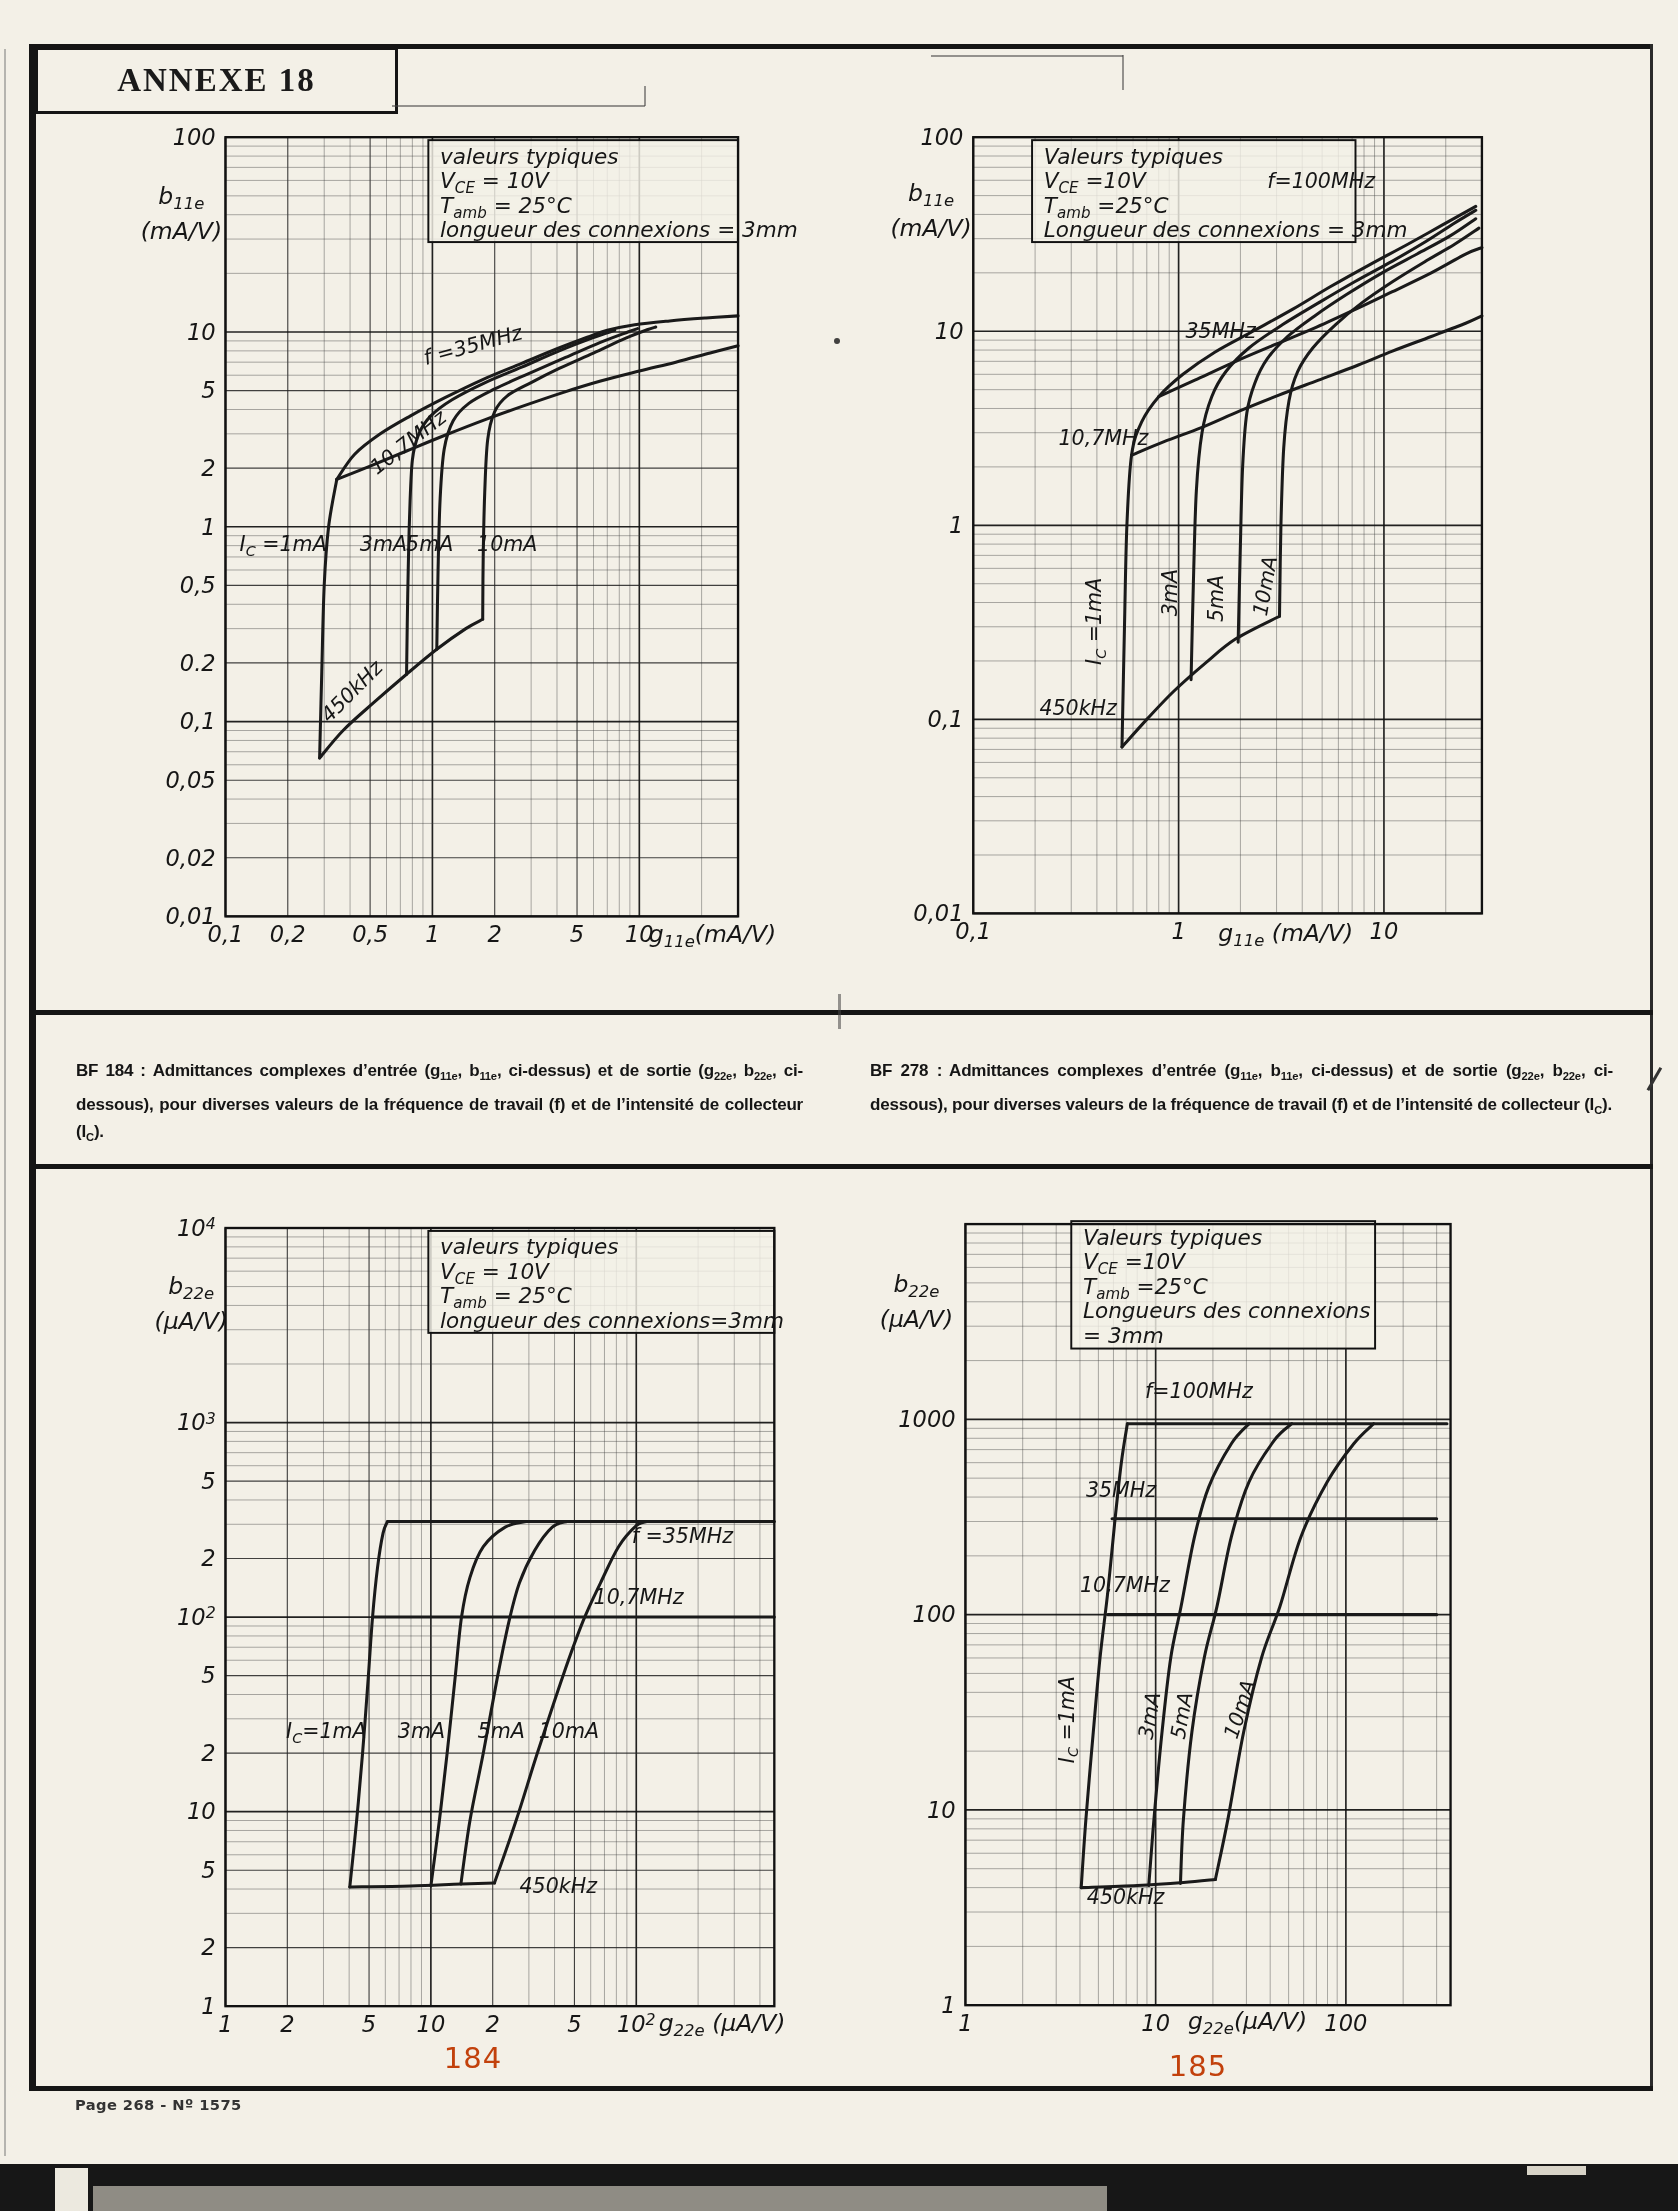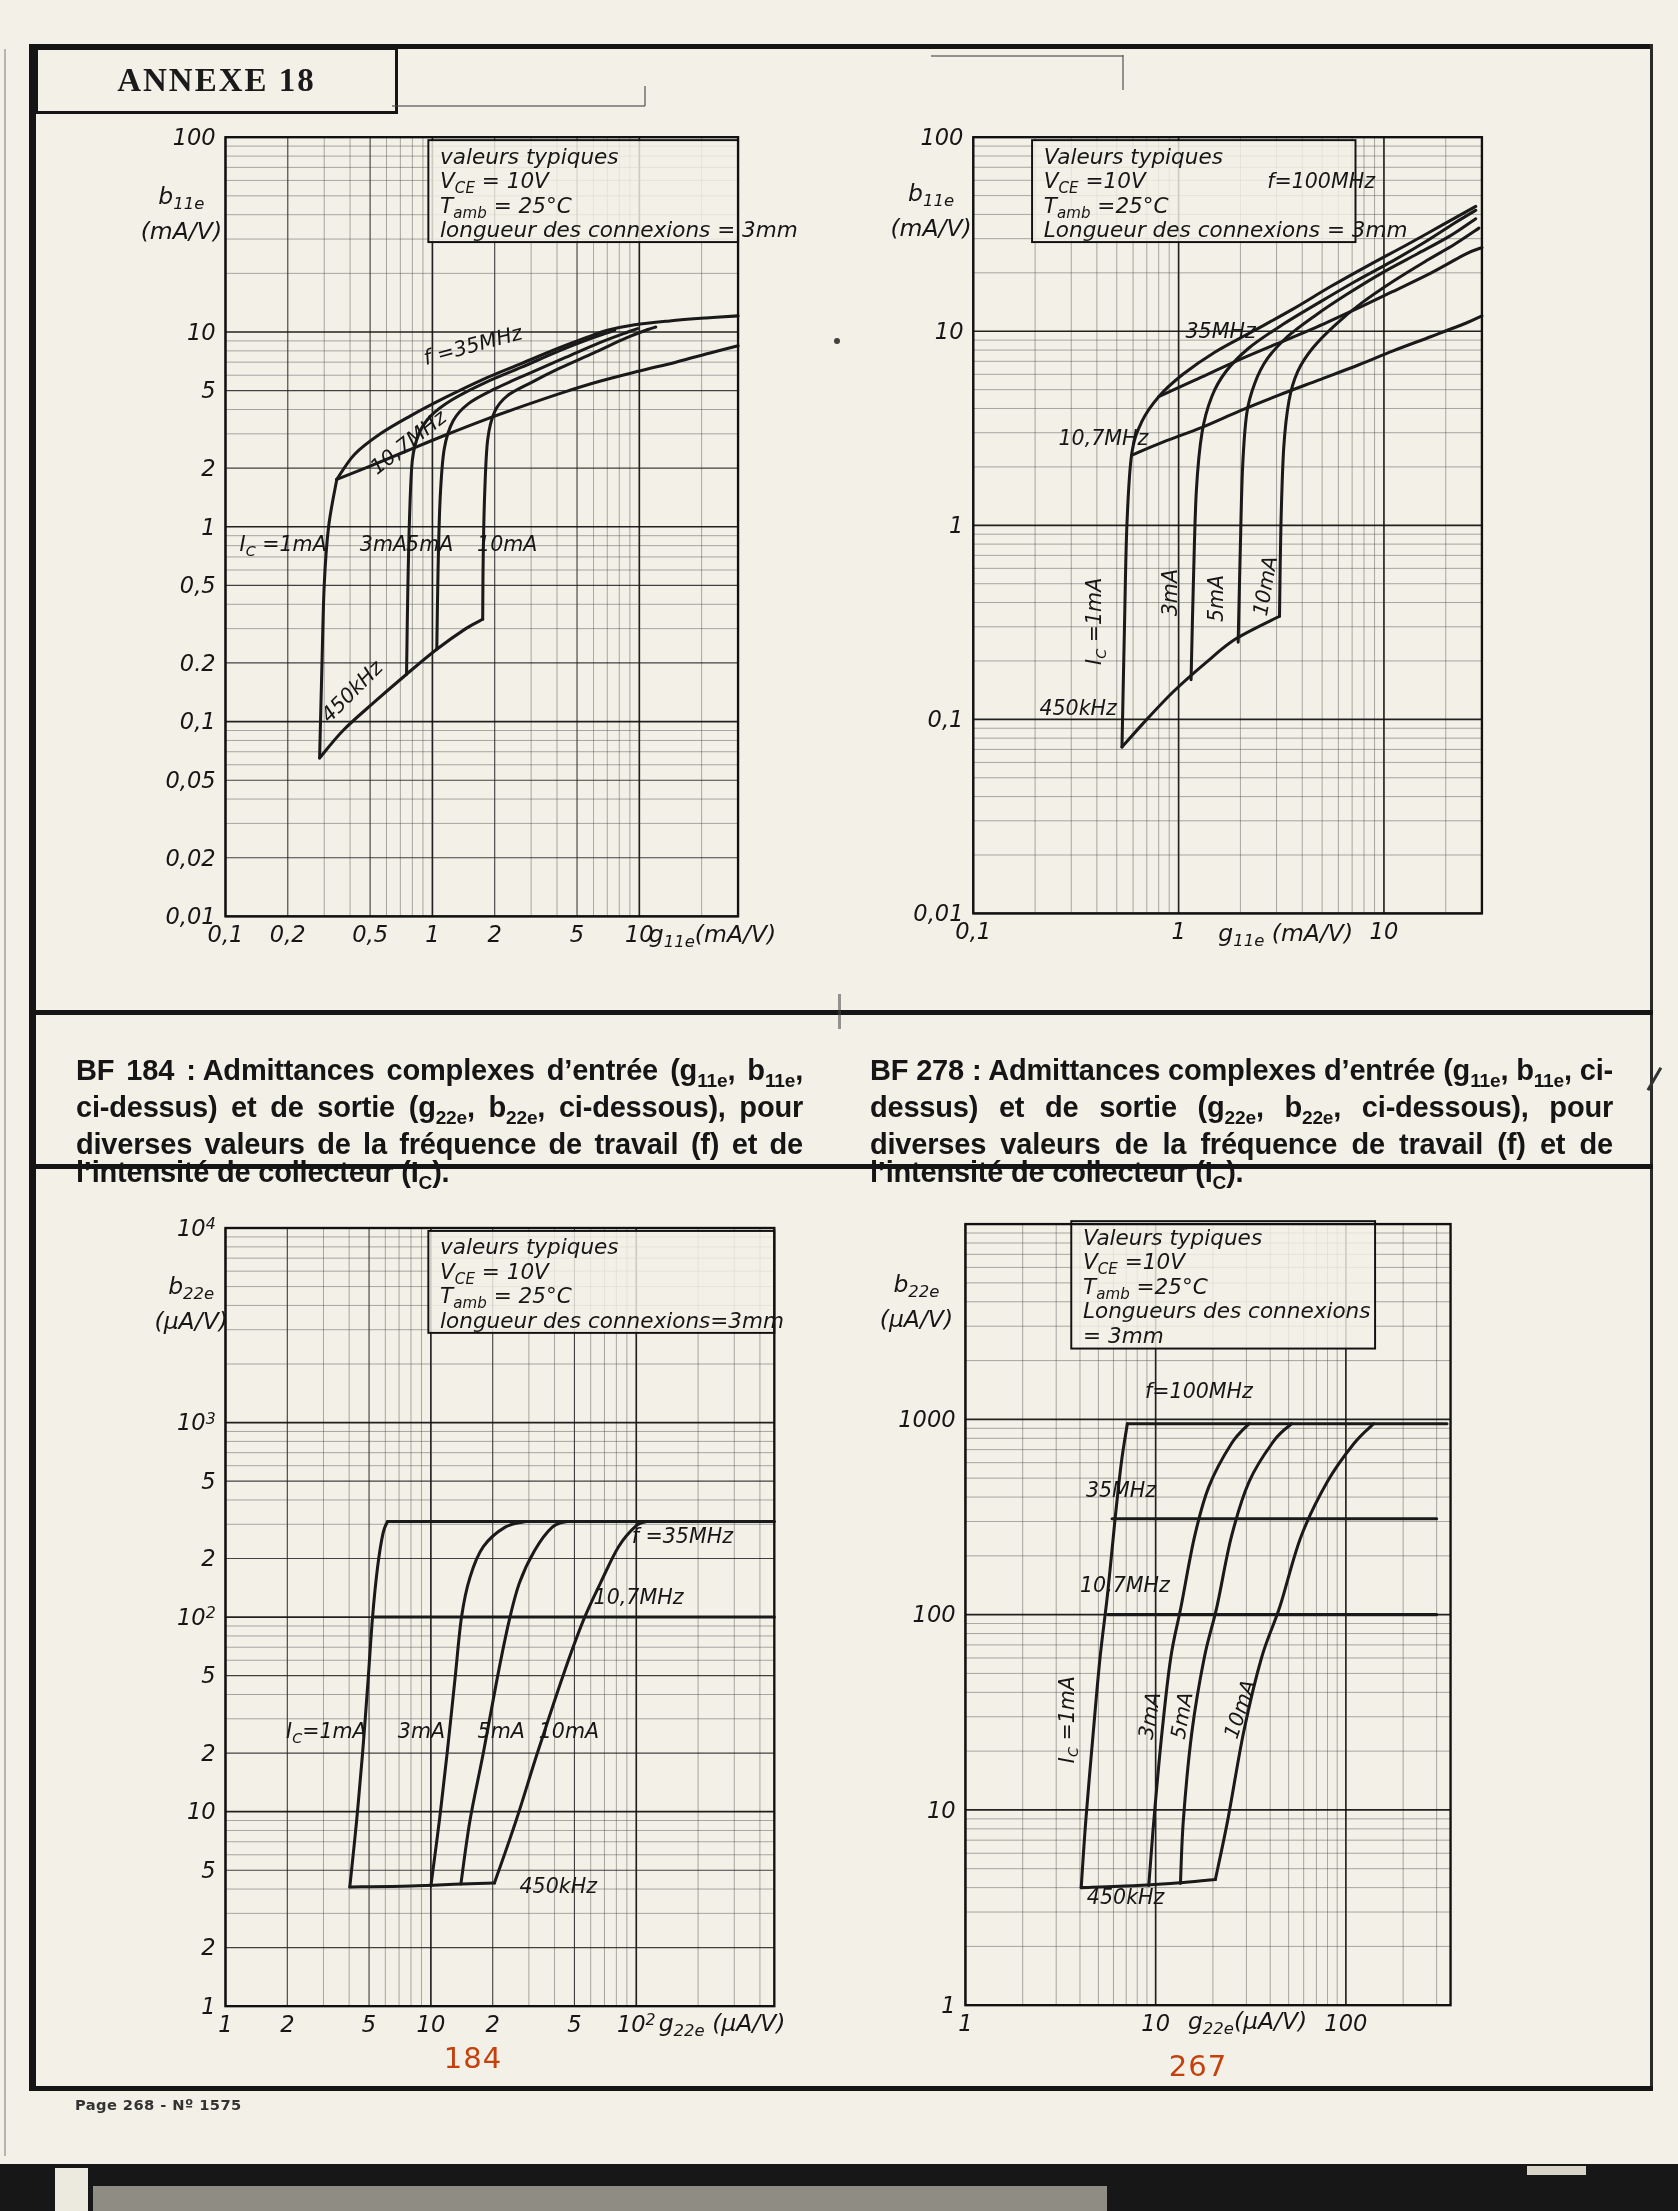--- a/index.html
+++ b/index.html
@@ -9,21 +9,21 @@
   
   .frame-left{left:29px;top:44px;width:6.9px;height:2047px;background:#151515;}
   .frame-top{left:29px;top:44px;width:1624px;height:4.9px;background:#151515;}
   .frame-right{left:1650px;top:44px;width:2.9px;height:2047px;background:#2a2a2a;}
   .frame-bottom{left:29px;top:2086px;width:1624px;height:4.9px;background:#151515;}
   .divider{left:29px;width:1624px;height:4.9px;background:#151515;}
   .title-box{left:35px;top:47px;width:357px;height:61px;border:3.9px solid #151515;background:#f3f0e7;
              display:flex;align-items:center;justify-content:center;}
   .title-box span{font-family:"Liberation Serif",serif;font-weight:700;font-size:33px;letter-spacing:2px;color:#1a1a1a;}
   
-  .caption{font-family:"Liberation Sans",sans-serif;font-weight:700;font-size:29px;line-height:27.4px;
+  .caption{font-family:"Liberation Sans",sans-serif;font-weight:700;font-size:17px;line-height:27.4px;
            color:#151515;text-align:justify;letter-spacing:-0.2px;}
   .caption b{margin-right:6.9px;}
   .caption sub{font-size:66%;}
   .caption-left{left:76px;top:1057px;width:727px;}
   .caption-right{left:870px;top:1057px;width:743px;}
   .fig-num{font-size:29px;color:#c2410c;letter-spacing:1px;}
   .footer{left:31px;top:2096px;font-size:14.7px;font-weight:700;color:#333;letter-spacing:0.4px;margin-left:44px;}
   
   .art{background:#444;opacity:0.55;}
   .dot{width:5.9px;height:5.9px;border-radius:50%;background:#222;opacity:0.85;}
@@ -461,21 +461,21 @@
     </svg>
 
   <div class="abs caption caption-left">
     <b>BF 184 :</b><span>Admittances complexes d’entrée (g<sub>11e</sub>, b<sub>11e</sub>, ci-dessus) et de sortie (g<sub>22e</sub>, b<sub>22e</sub>, ci-dessous), pour diverses valeurs de la fréquence de travail (f) et de l’intensité de collecteur (I<sub>C</sub>).</span>
   </div>
   <div class="abs caption caption-right">
     <b>BF 278 :</b><span>Admittances complexes d’entrée (g<sub>11e</sub>, b<sub>11e</sub>, ci-dessus) et de sortie (g<sub>22e</sub>, b<sub>22e</sub>, ci-dessous), pour diverses valeurs de la fréquence de travail (f) et de l’intensité de collecteur (I<sub>C</sub>).</span>
   </div>
 
   <div class="abs fig-num" style="left:473px;top:2041px;transform:translateX(-50%);">184</div>
-  <div class="abs fig-num" style="left:1198px;top:2049px;transform:translateX(-50%);">267</div>
+  <div class="abs fig-num" style="left:1198px;top:2049px;transform:translateX(-50%);">185</div>
 
   <div class="abs footer">Page 268 - Nº 1575</div>
 
   <div class="abs scan-band"></div>
   <div class="abs band-light"></div>
   <div class="abs band-notch"></div>
   <div class="abs band-blip"></div>
 
 </div>
 

